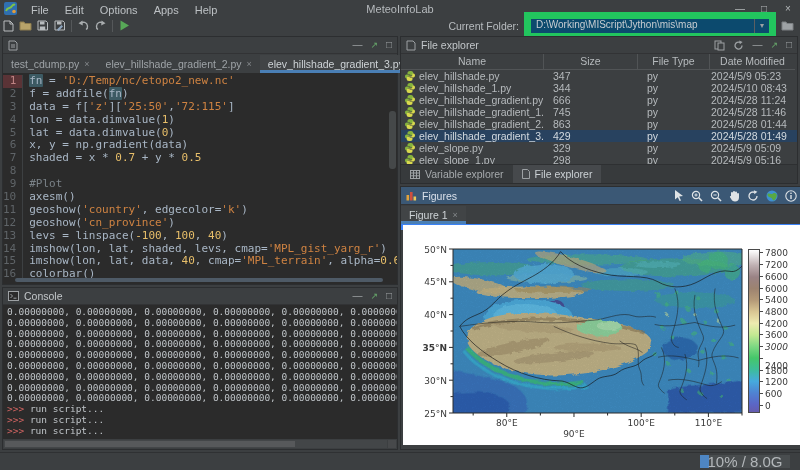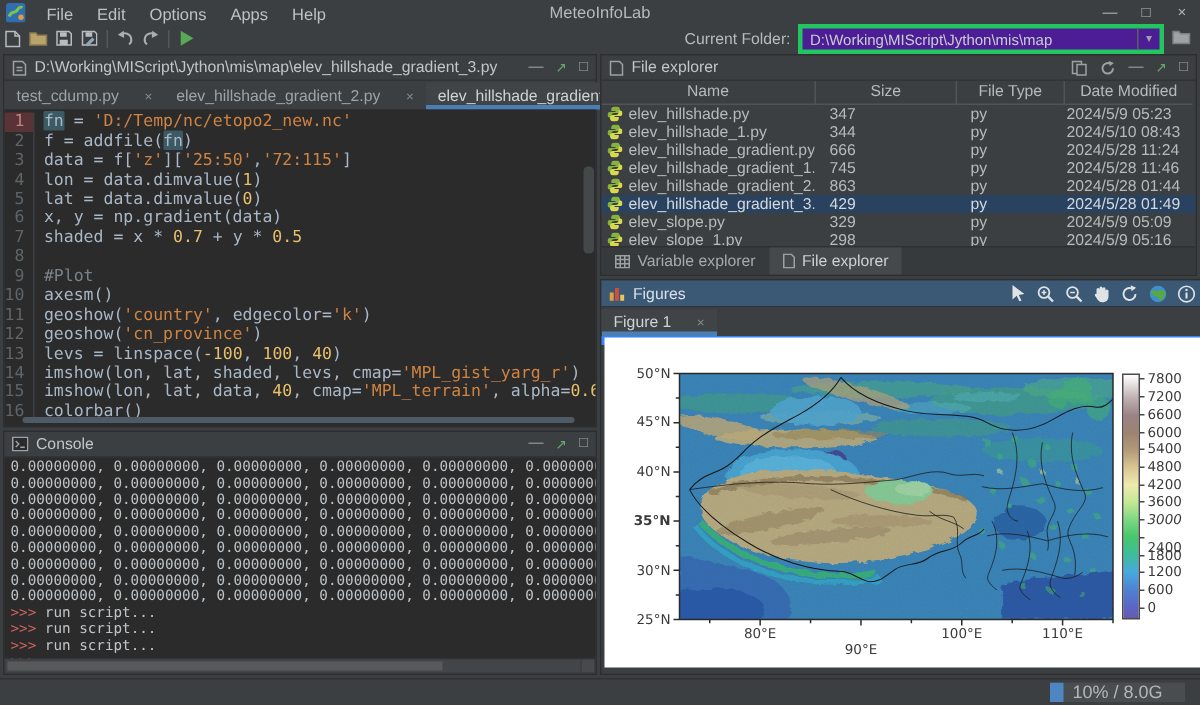--- a/index.html
+++ b/index.html
@@ -9,35 +9,35 @@
   .menubar{position:absolute;left:0;top:0;width:800px;height:17px;display:flex;align-items:center;}
   .logo{width:13px;height:13px;margin:0 6px 0 4px;}
   .menu-item{font-size:11px;color:#bdc1c4;padding:0 8px;cursor:default;}
   .win-title{position:absolute;left:0;right:0;text-align:center;font-size:11px;color:#b6babd;pointer-events:none;}
   .winbtns{margin-left:auto;display:flex;z-index:2;}
   .winbtn{width:24px;text-align:center;font-size:10px;color:#b4b8ba;line-height:17px;}
   .toolbar{position:absolute;left:0;top:17px;width:800px;height:17px;display:flex;align-items:center;}
   .tbtn{width:17px;height:15px;display:flex;align-items:center;justify-content:center;}
   .tsep{width:1px;height:12px;background:#55585a;margin:0 3px;}
   .cf-label{font-size:10.5px;color:#b8bcbf;margin-left:auto;}
-  .cf-combo{width:238px;height:14px;background:#4c1d95;border:3px solid #22c55e;margin-left:5px;
-            display:flex;align-items:flex-end;font-size:10px;color:#c8cdd1;}
+  .cf-combo{width:238px;height:14px;background:#0c4a6e;border:7px solid #22c55e;margin-left:5px;
+            display:flex;align-items:flex-start;font-size:10px;color:#c8cdd1;}
   .cf-text{flex:1;padding:0 5px;white-space:nowrap;overflow:hidden;}
   .cf-arrow{width:14px;height:100%;border-left:1px solid #5b5f62;display:flex;align-items:center;justify-content:center;color:#9da1a4;font-size:8px;}
   .cf-browse{margin:0 6px 0 5px;}
   
   .panel{position:absolute;background:#3c3f41;border:1px solid #2c2e30;box-sizing:border-box;}
   .phdr{height:16px;display:flex;align-items:center;gap:5px;padding:0 5px;border-bottom:1px solid #323335;
         font-size:10.5px;color:#c2c6c9;}
   .pbtns{margin-left:auto;display:flex;gap:8px;align-items:center;font-size:10px;color:#9da1a4;line-height:14px;}
   .b-float{color:#67a96b;font-size:9px;}
   
   #editor{left:2px;top:36px;width:396px;height:249px;}
   .tabrow{height:19px;display:flex;align-items:flex-end;border-bottom:1px solid #323335;background:#3c3f41;}
-  .tab{height:18px;display:flex;align-items:center;gap:17px;padding:0 8px;font-size:10.5px;color:#9ea3a7;}
+  .tab{height:18px;display:flex;align-items:center;gap:5px;padding:0 8px;font-size:10.5px;color:#9ea3a7;}
   .tab .x{color:#84888b;font-size:9px;}
   .tab.active{color:#ced3d7;box-shadow:inset 0 -3px 0 #4a7fb5;background:#414446;}
   .code-wrap{position:absolute;left:0;top:36px;right:0;bottom:0;background:#2b2b2b;overflow:hidden;}
   .code-cols{display:flex;font-family:"DejaVu Sans Mono",monospace;font-size:11px;line-height:12.9px;padding-top:2px;}
   .gut{width:26px;text-align:right;color:#5f6468;border-right:1px solid #3d4042;}
   .gut div{padding-right:6px;height:12.9px;}
   .gut div.mark1{background:#5a3336;color:#c08484;}
   .src{padding-left:6px;white-space:pre;}
   .src div{height:12.9px;}
   .tok-t{color:#a9b7c6;} .tok-str{color:#cf8342;} .tok-num{color:#e8bf6a;}
@@ -78,21 +78,21 @@
   #map-svg{position:absolute;left:50px;top:24px;width:289px;height:164px;}
   #fig-ticks{position:absolute;left:0;top:0;width:100%;height:100%;}
   .fig-lab{position:absolute;font-family:"DejaVu Sans",sans-serif;font-size:9px;color:#3a3a3a;}
   .fig-ylab{width:30px;text-align:right;}
   .fig-xlab{width:40px;text-align:center;}
   #cbar{position:absolute;left:345px;top:24px;width:12px;height:164px;border:1px solid #4a4a4a;box-sizing:border-box;}
   
   .statusbar{position:absolute;left:0;top:452px;width:800px;height:18px;border-top:1px solid #2f3133;background:#3c3f41;}
   .mem{position:absolute;right:10px;top:2px;width:90px;height:13px;background:#494d4f;overflow:hidden;}
   .mem-fill{position:absolute;left:0;top:0;bottom:0;width:10%;background:#4e86c4;}
-  .mem-text{position:absolute;left:0;right:0;text-align:center;font-size:12px;line-height:13px;color:#b3b7ba;}
+  .mem-text{position:absolute;left:0;right:0;text-align:center;font-size:15px;line-height:13px;color:#b3b7ba;}
   svg{flex:none;}
 </style>
 </head>
 <body>
 
 <div id="app">
 
   <div class="menubar">
     <svg class="logo" viewBox="0 0 13 13">
       <rect x="0" y="0" width="13" height="13" rx="2" fill="#2f6fb0"></rect>
@@ -163,21 +163,20 @@
           <path d="M1 2 h4 l1 1.5 h6 v6.5 h-11 z" fill="#9ea2a5" stroke="#7c8083"></path>
         </svg></span>
   </div>
 
   <div id="editor" class="panel">
     <div class="phdr">
       <svg width="10" height="11" viewBox="0 0 10 11">
           <path d="M1 1 h6 l2 2 v7 h-8 z" fill="none" stroke="#9da1a4"></path>
           <path d="M3 5 l4 0 M3 7 l4 0" stroke="#9da1a4"></path>
         </svg>
-      <span>D:\Working\MIScript\Jython\mis\map\elev_hillshade_gradient_3.py</span>
       <span class="pbtns">
         <span>—</span>
         <span class="b-float">↗</span>
         <span>□</span>
       </span>
     </div>
     <div class="tabrow" id="editor-tabs">
         <span class="tab">
           <span>test_cdump.py</span>
           <span class="x">×</span>

